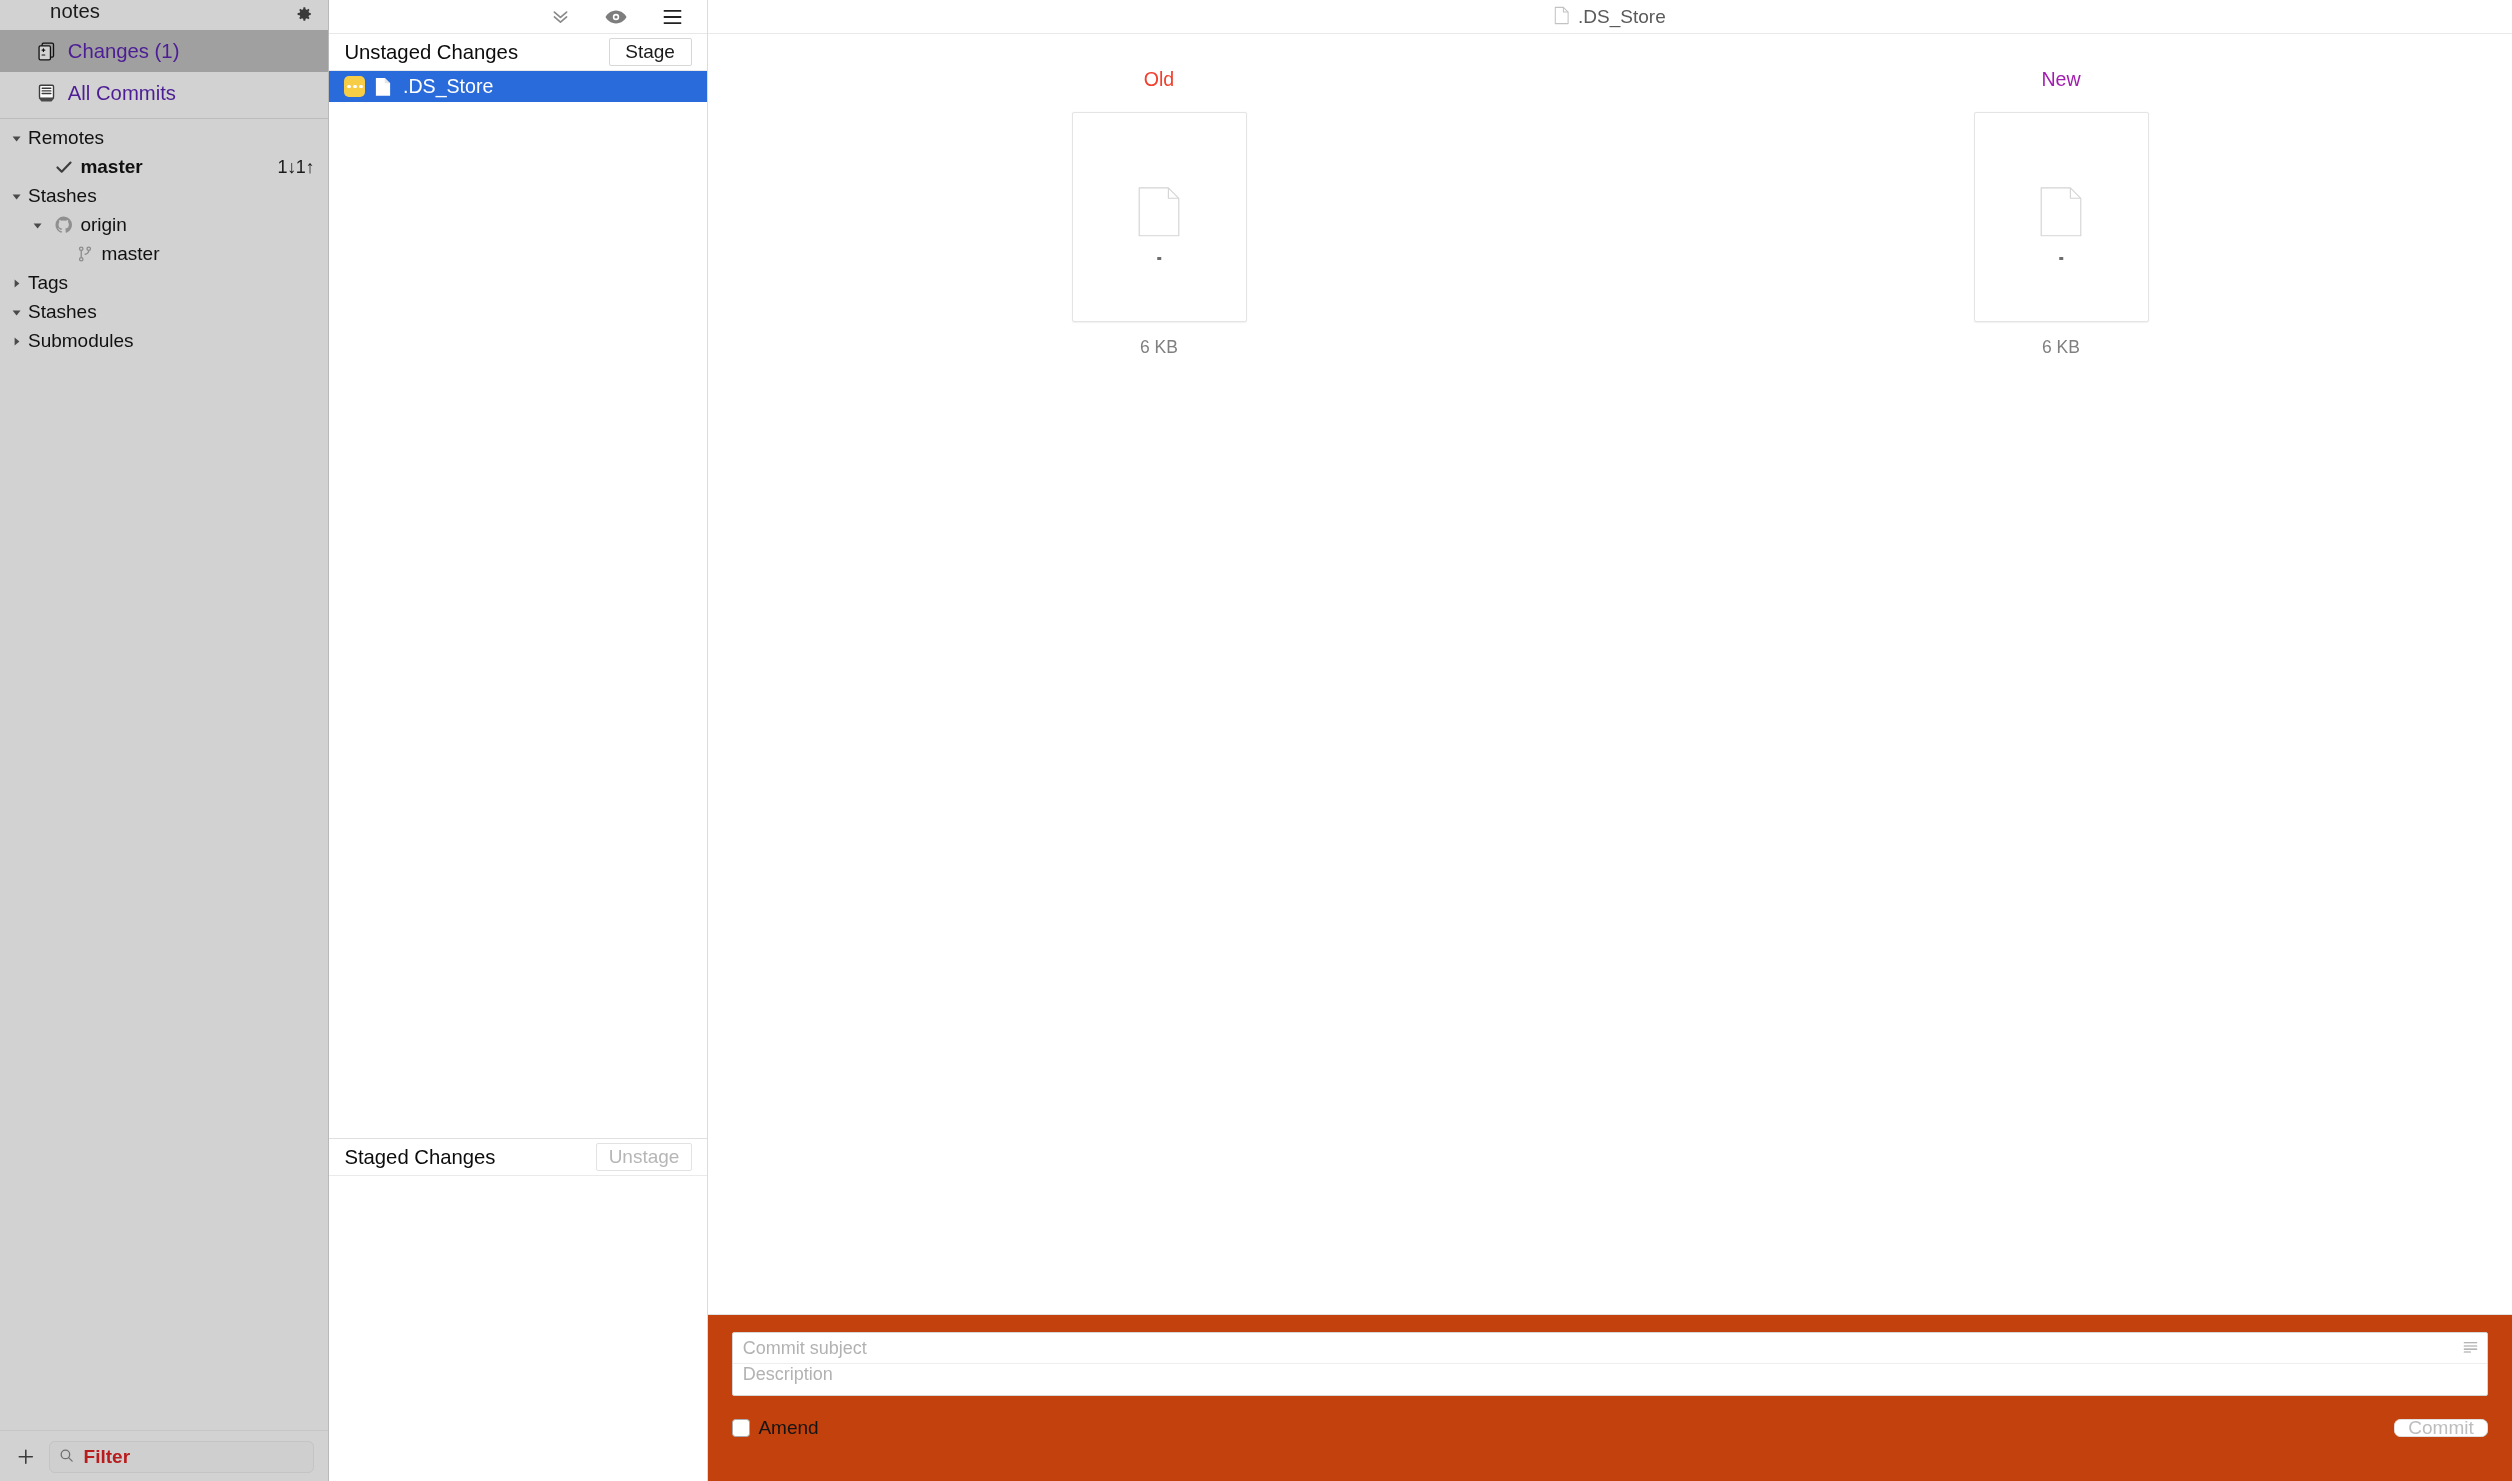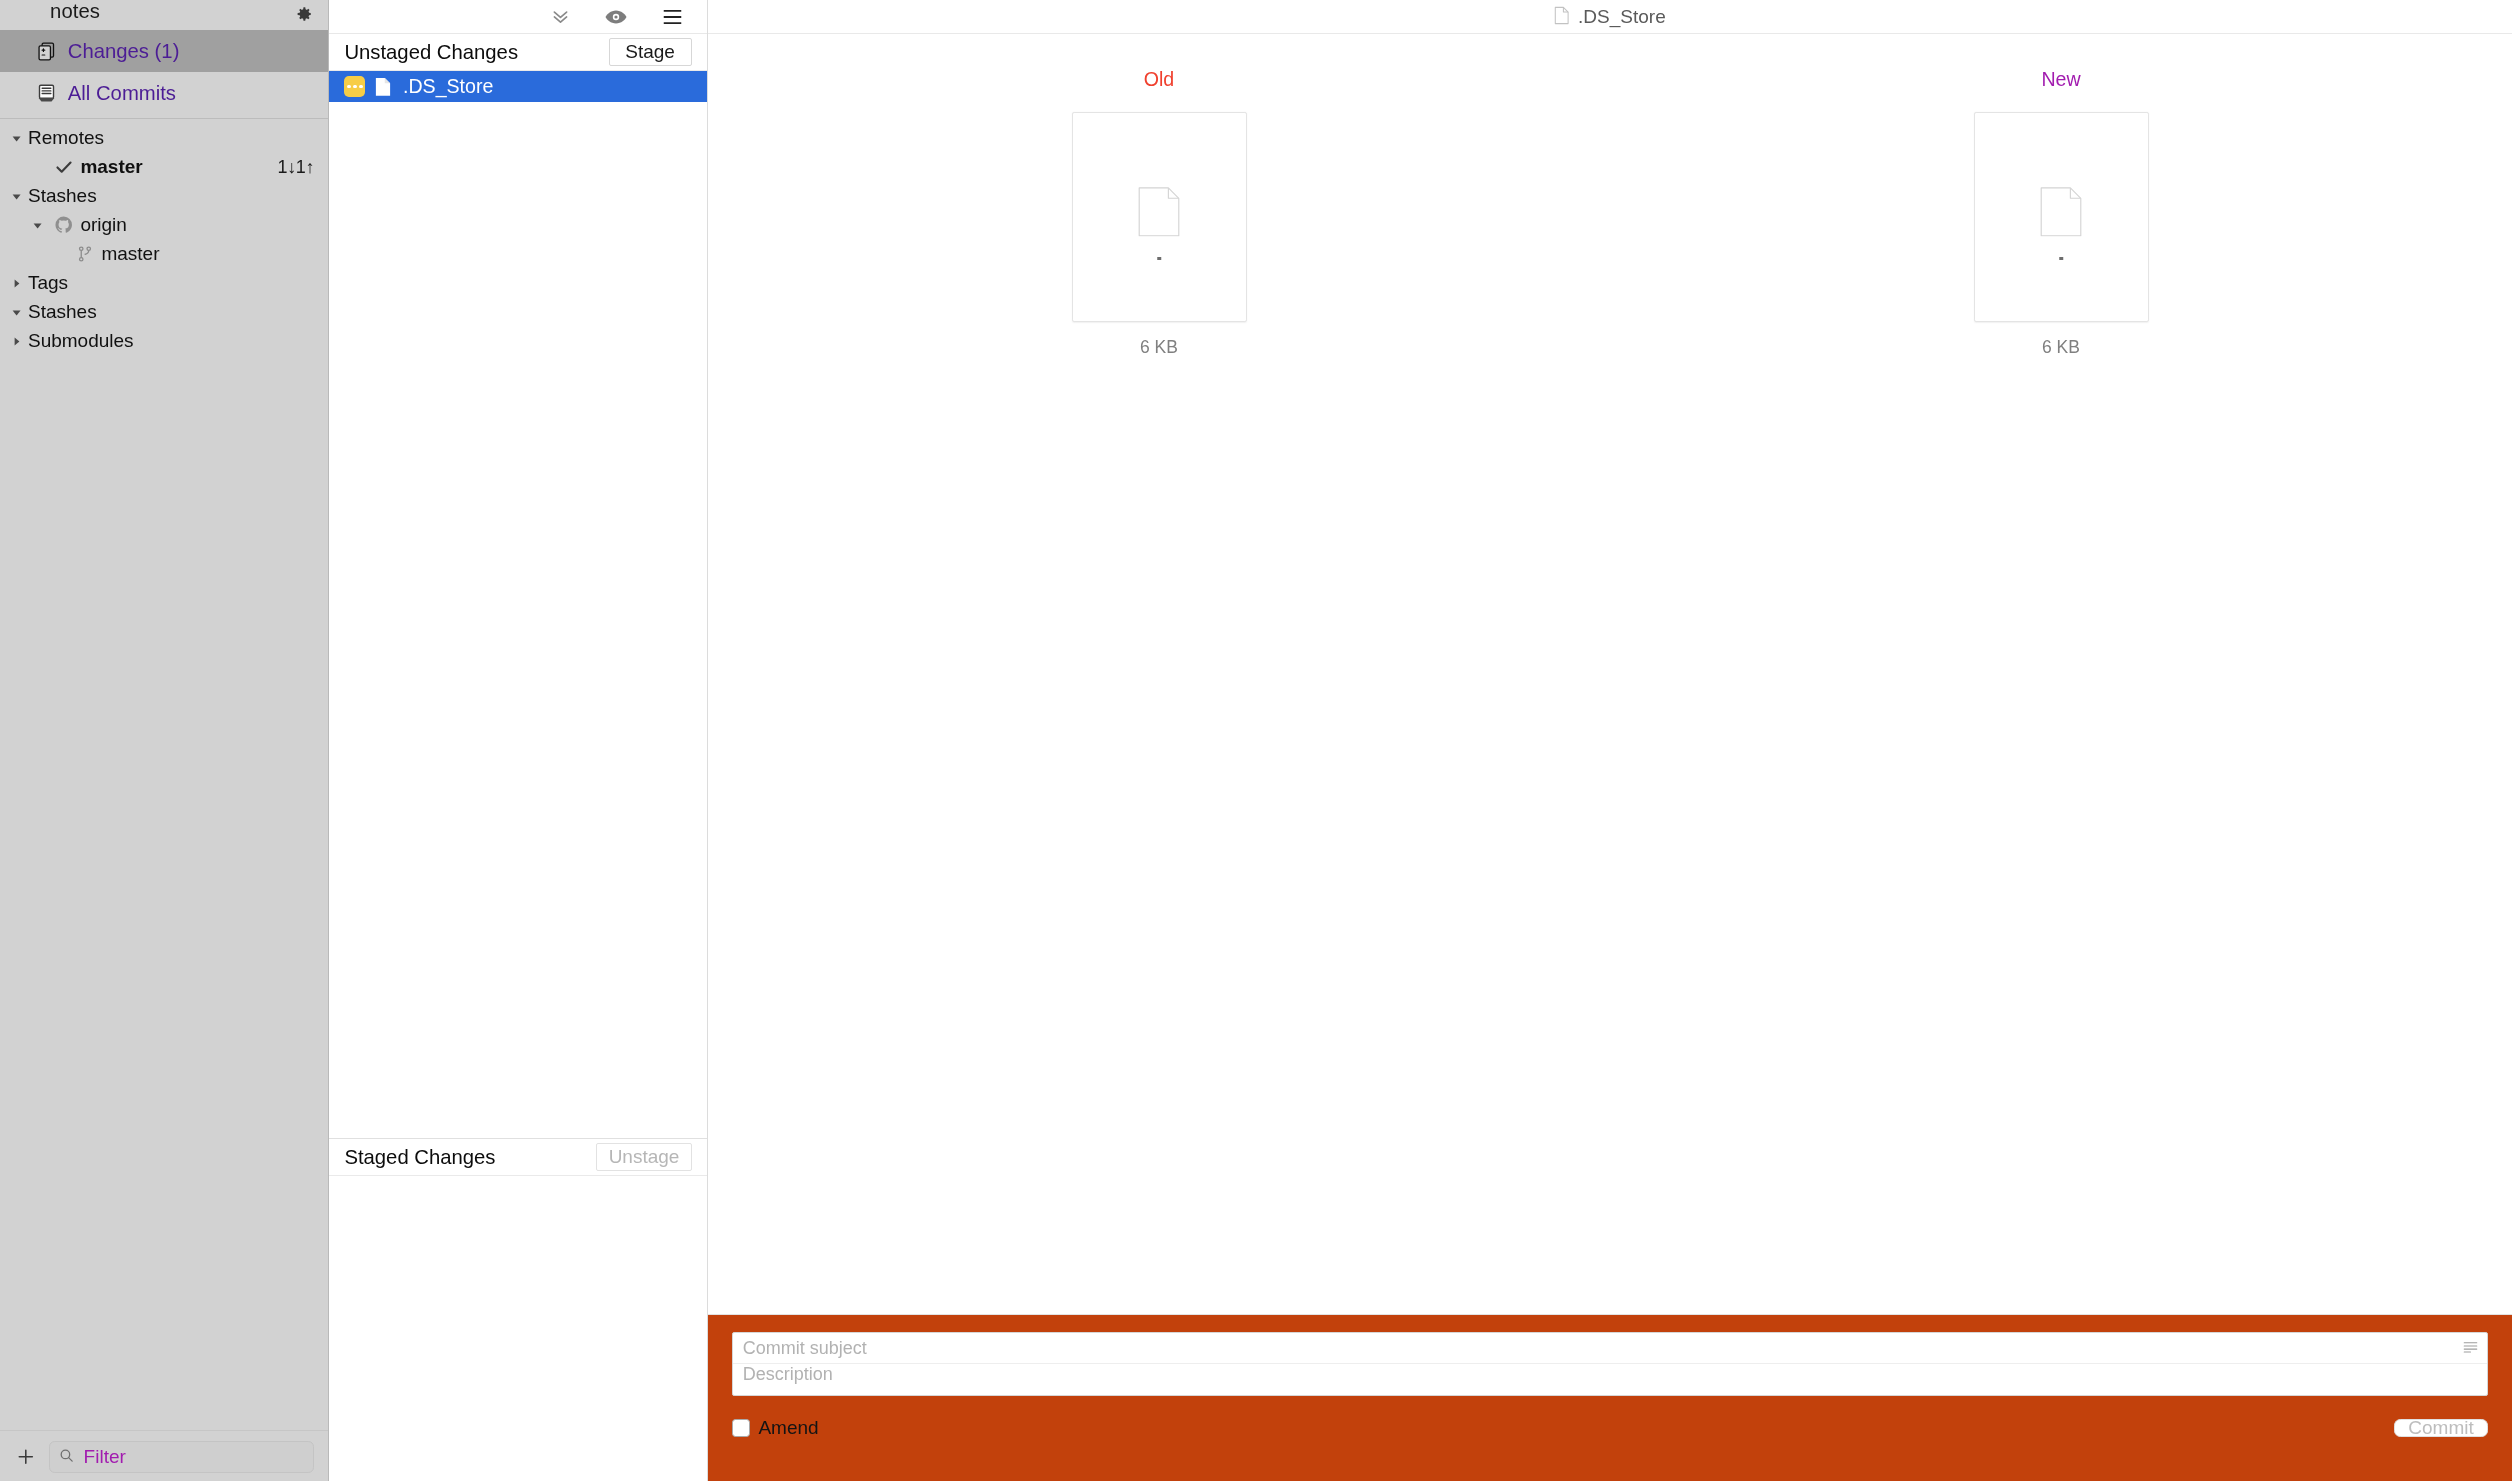--- a/index.html
+++ b/index.html
@@ -61,21 +61,21 @@
     padding: 0 14px 0 9.8px; gap: 7px;
     background: #d2d2d2;
     border-top: 0.7px solid #c6c6c6;
   }
   .plus-btn { width: 32px; height: 32px; display: flex; align-items: center; justify-content: center; }
   .filter-box {
     flex: 1; height: 32px; border-radius: 5.6px;
     background: #cfcfcf; border: 0.7px solid #c4c4c4;
     display: flex; align-items: center; padding: 0 8.4px; gap: 8.4px;
   }
-  .filter-ph { font-size: 19px; color: #a21caf; }
+  .filter-ph { font-size: 19px; color: #b91c1c; font-weight: bold; }
 
   
   .midpanel {
     width: 379px; flex: 0 0 379px; height: 1482px;
     background: #ffffff; position: relative;
     border-right: 0.7px solid #dcdcdc;
     display: flex; flex-direction: column;
   }
   .mid-toolbar {
     height: 34px; display: flex; align-items: center; justify-content: flex-end;

